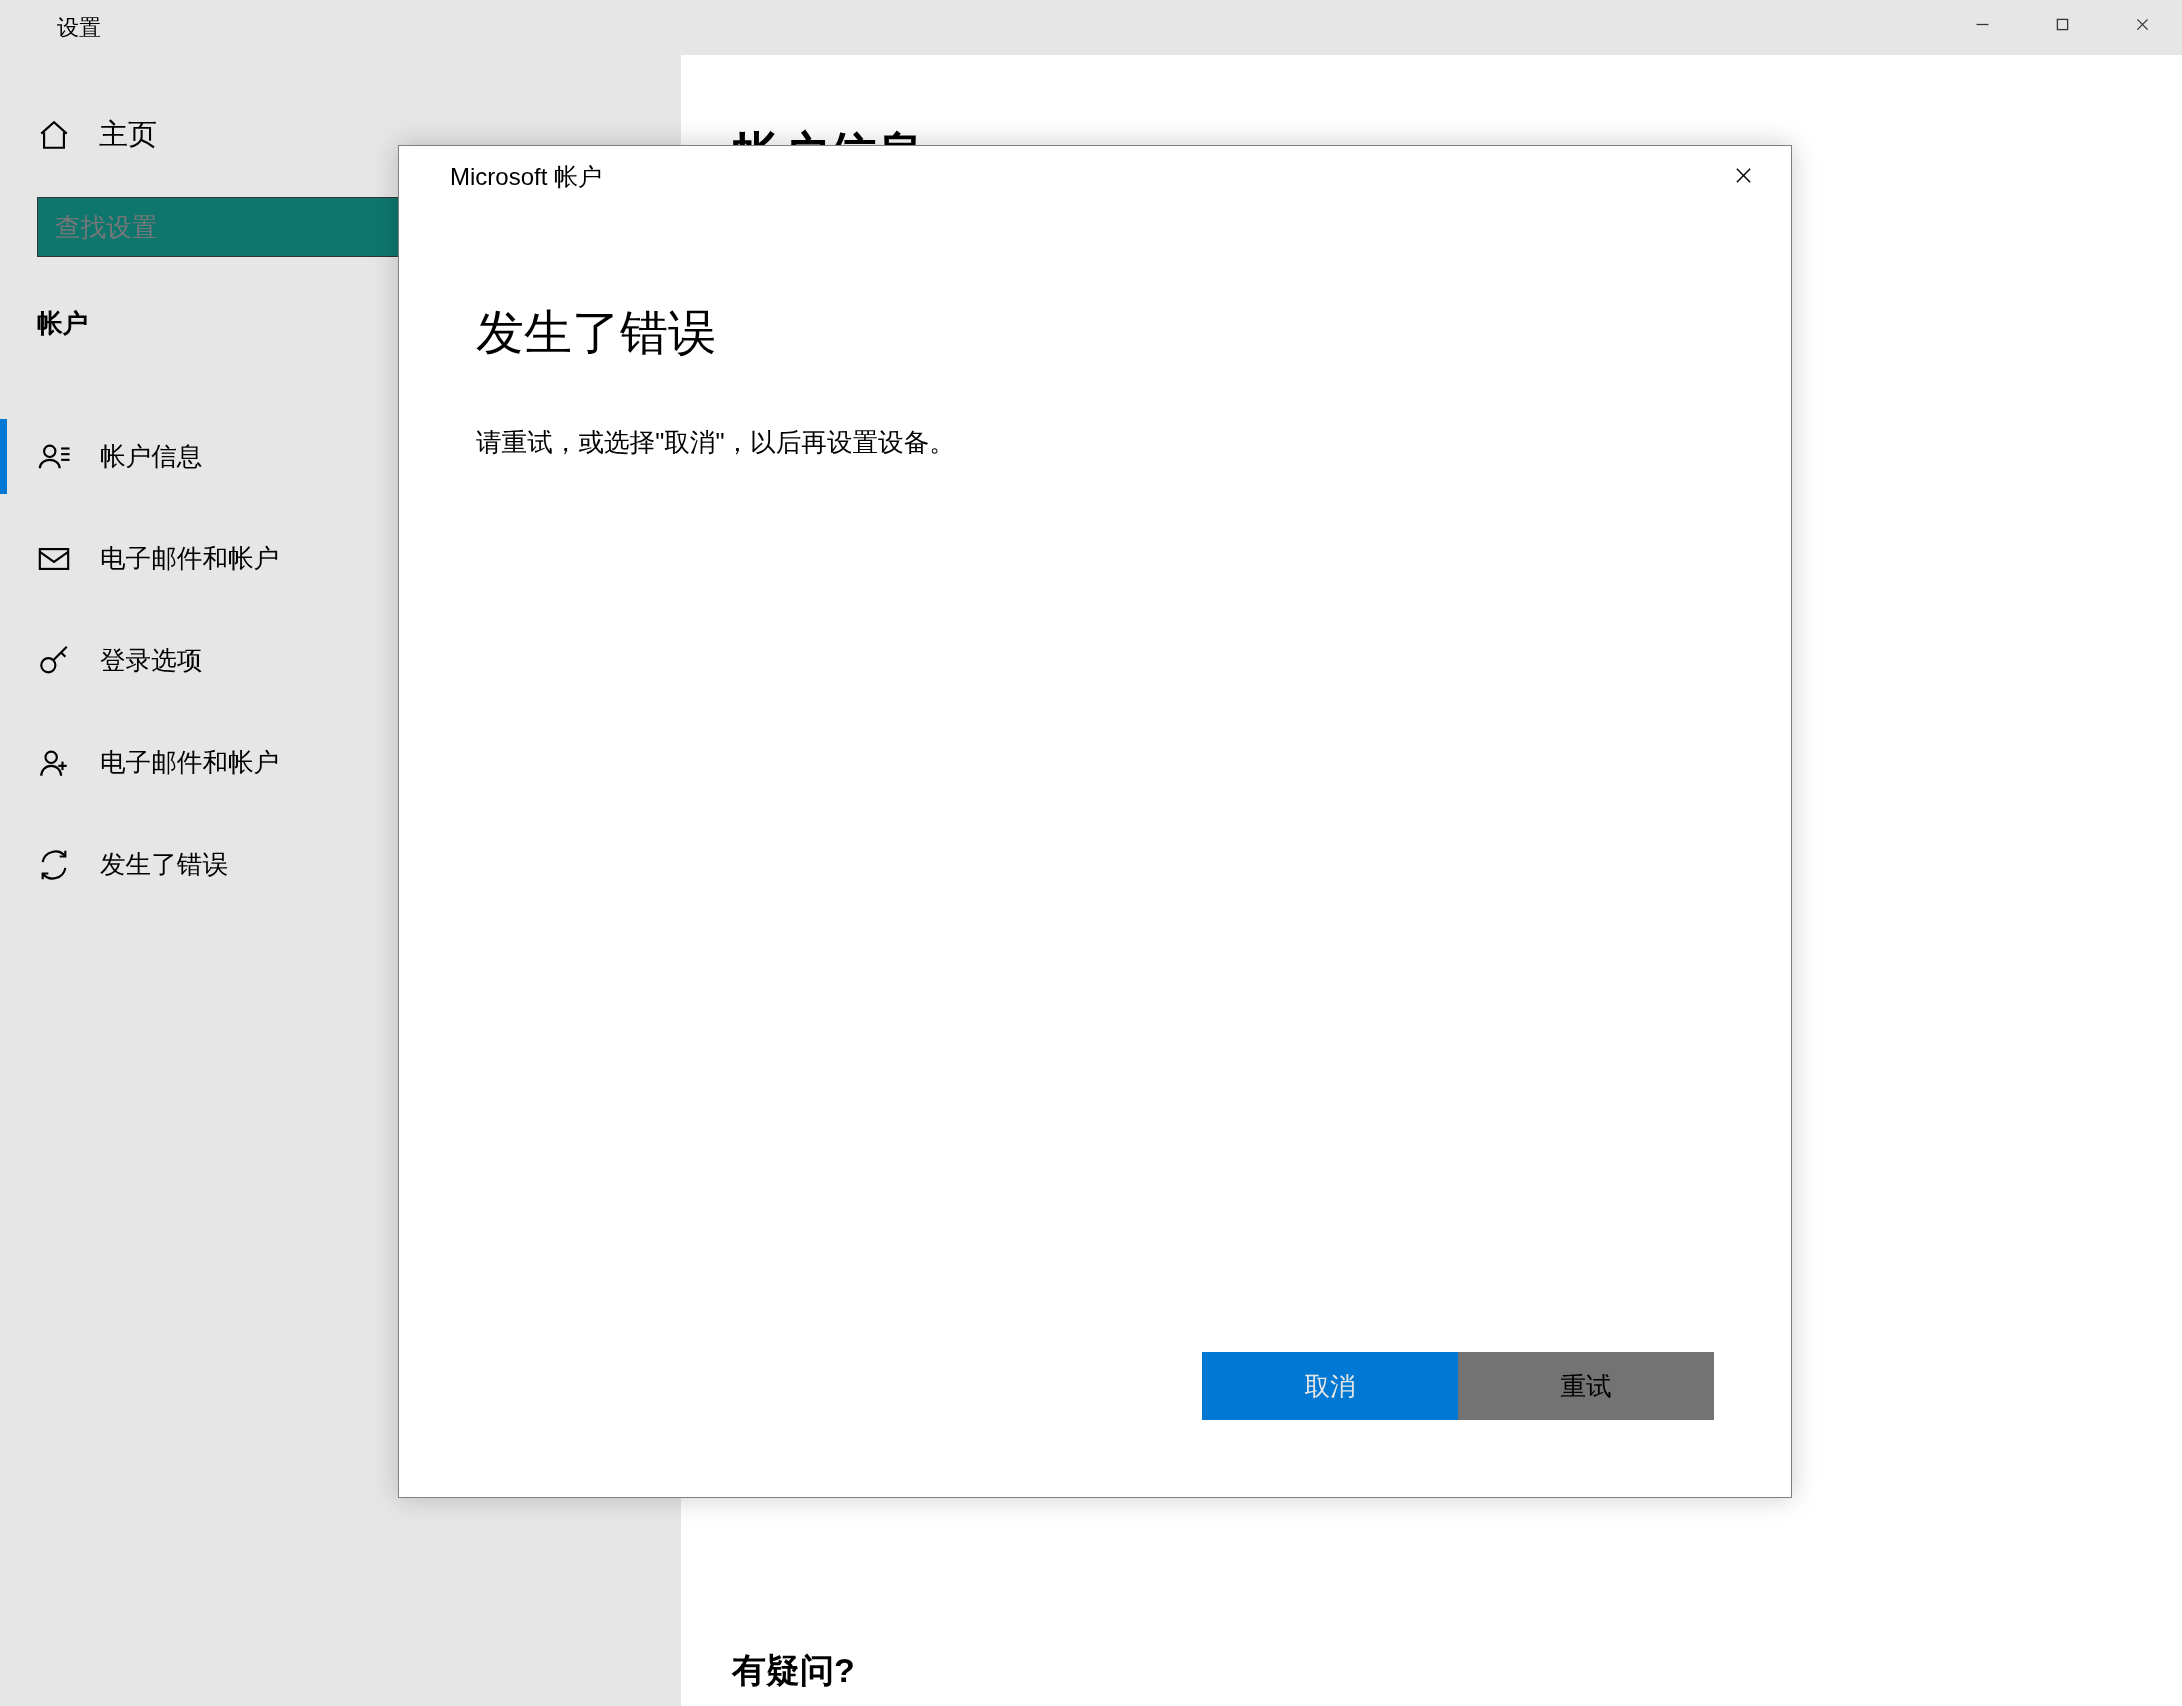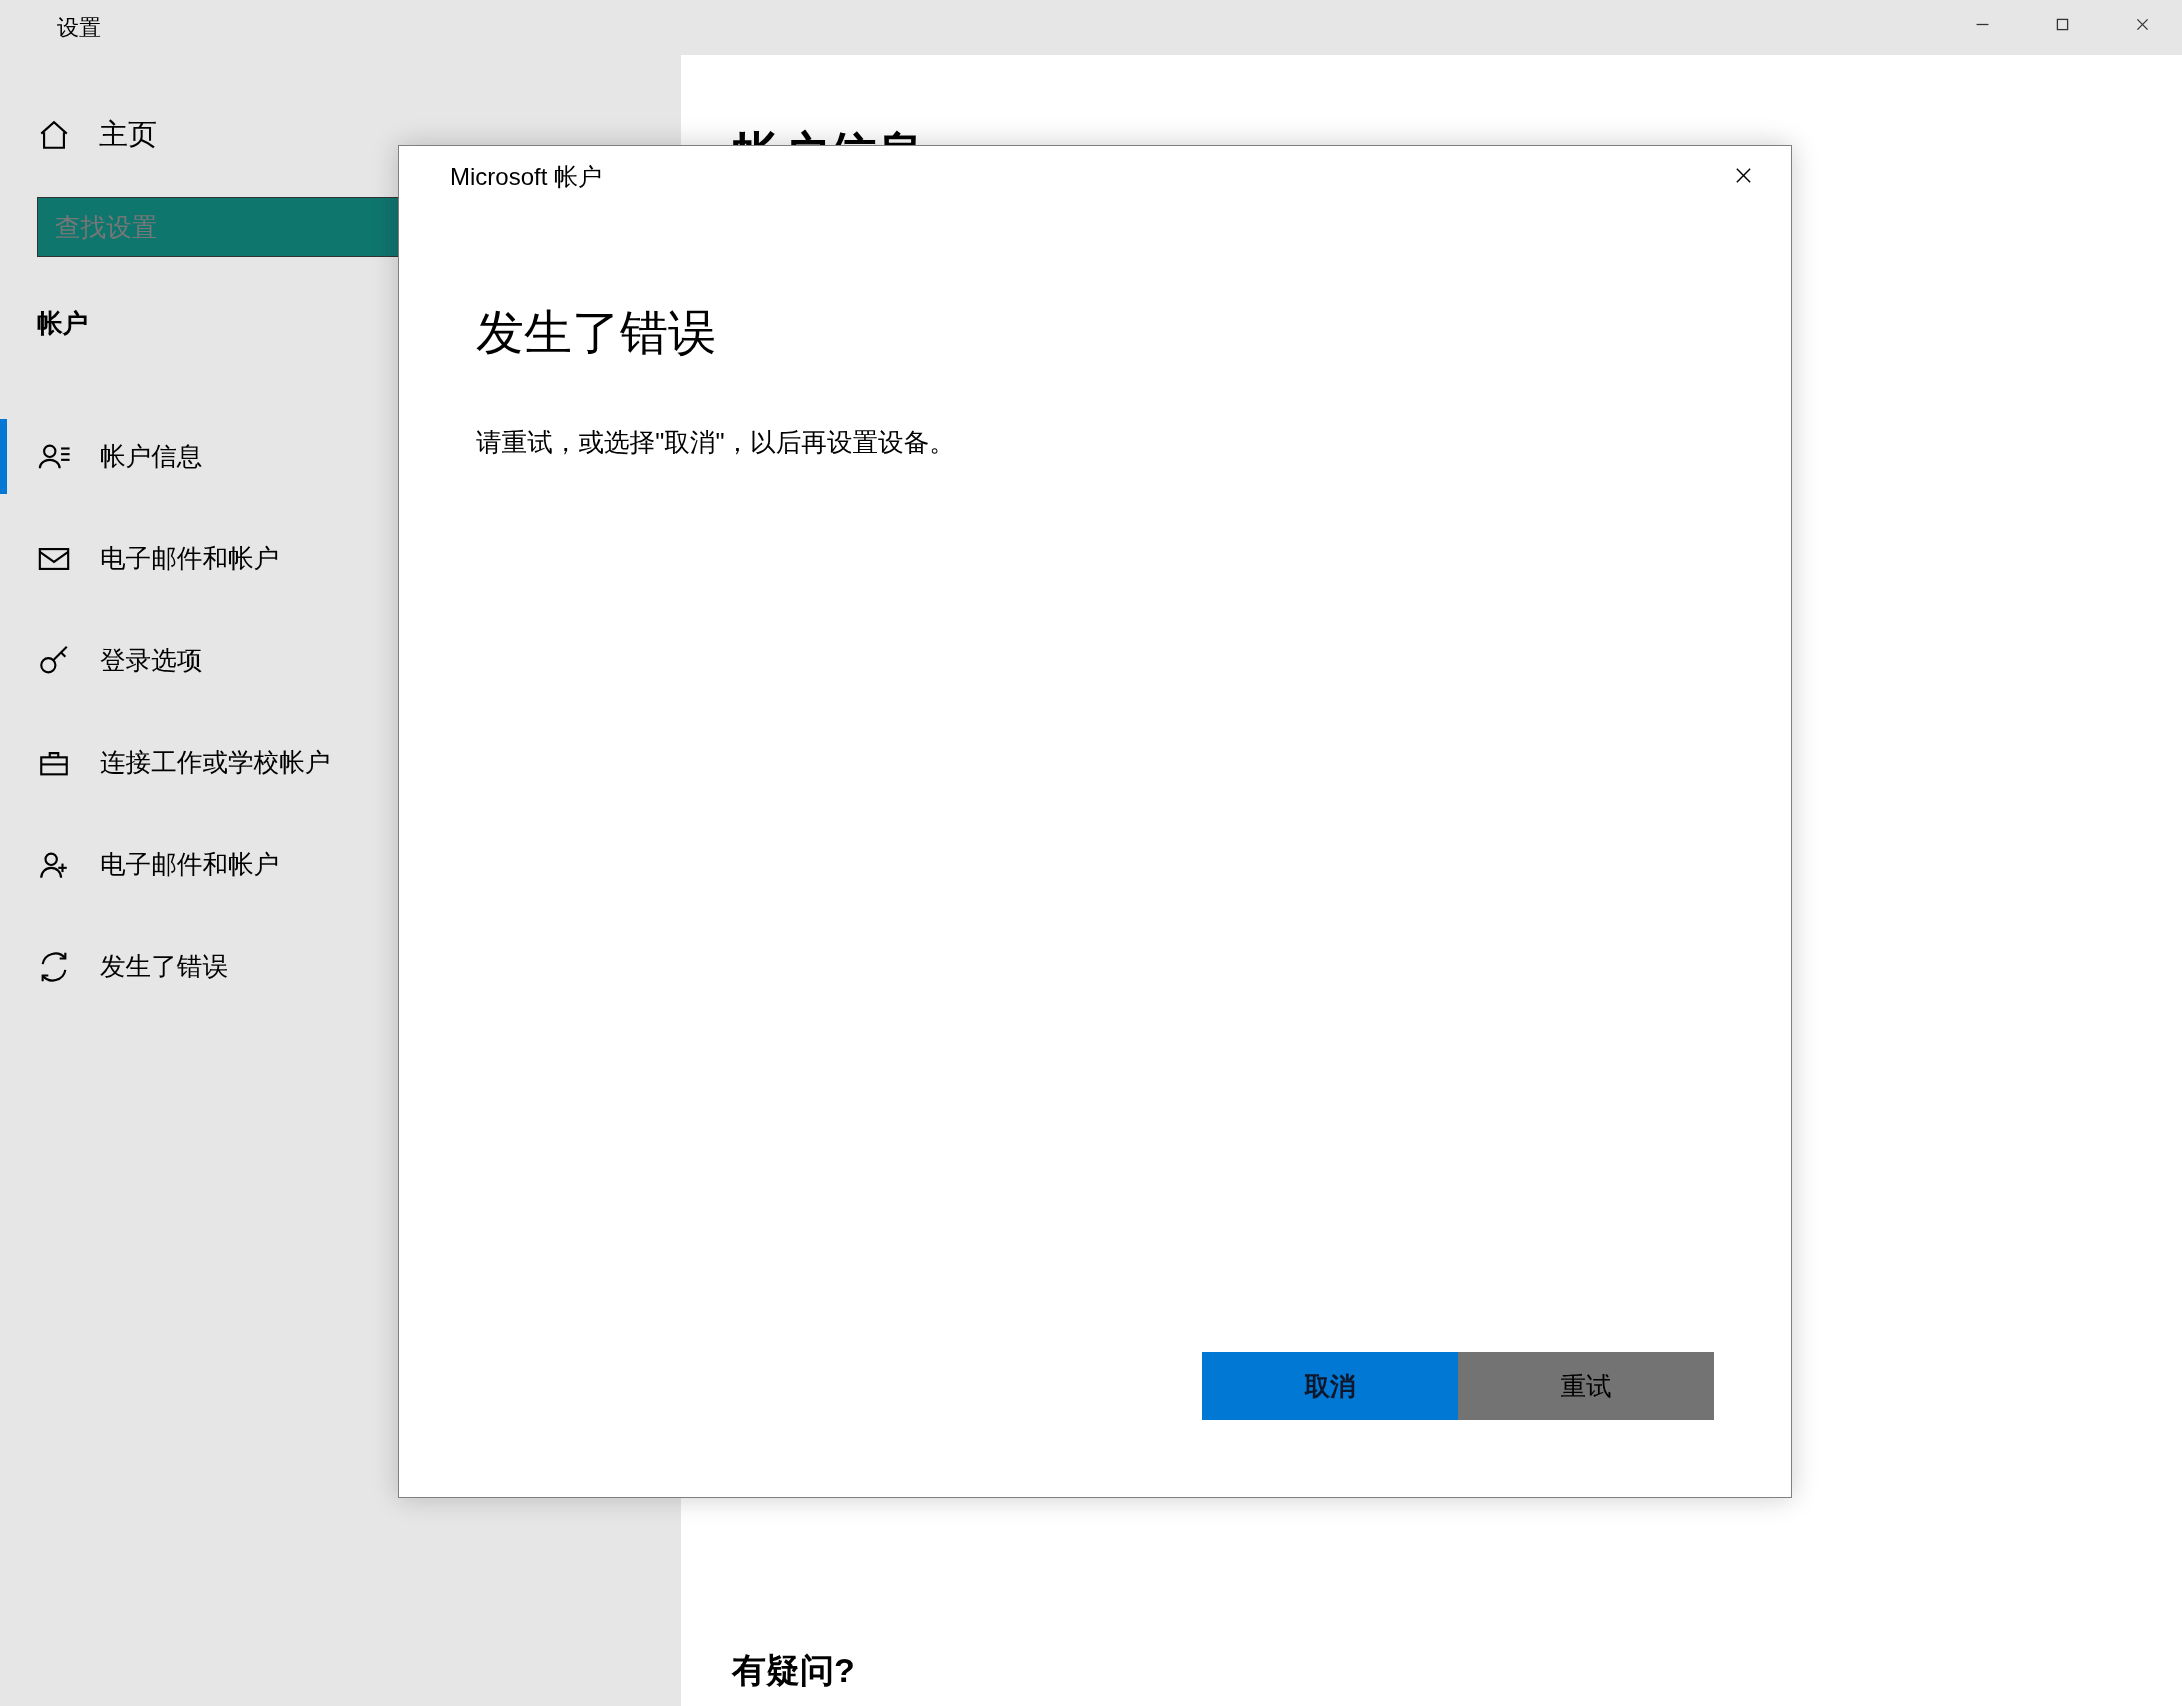--- a/index.html
+++ b/index.html
@@ -182,22 +182,21 @@
   }
   .modal-buttons button {
     width: 256px;
     height: 68px;
     border: none;
     font-size: 25.6px;
     font-family: inherit;
   }
   .btn-primary {
     background: #0078d4;
-    color: #0f172a;
-    font-weight: bold;
+    color: #e5e5e5;
   }
   .btn-secondary {
     background: #737373;
     color: #000;
   }
   svg { stroke: currentColor; fill: none; stroke-width: 1.5; }
 </style>
 </head>
 <body>
 
@@ -273,30 +272,20 @@
           <span class="icon">
             <svg viewBox="0 0 24 24">
                 <circle cx="8" cy="15" r="5"></circle>
                 <path d="M11.5 11.5 L21 2"></path>
                 <path d="M17 6l3 3"></path>
               </svg>
           </span>
           <span>登录选项</span>
         </div>
 
-        <div class="nav-item">
-          <span class="icon">
-            <svg viewBox="0 0 24 24">
-                <rect x="3" y="8" width="18" height="12"></rect>
-                <path d="M9 8V5h6v3"></path>
-                <line x1="3" y1="13" x2="21" y2="13"></line>
-              </svg>
-          </span>
-          <span>连接工作或学校帐户</span>
-        </div>
 
         <div class="nav-item">
           <span class="icon">
             <svg viewBox="0 0 24 24">
                 <circle cx="10" cy="8" r="4"></circle>
                 <path d="M3 21c0-4 3-7 7-7s7 3 7 7"></path>
                 <line x1="18" y1="11" x2="18" y2="17"></line>
                 <line x1="15" y1="14" x2="21" y2="14"></line>
               </svg>
           </span>

